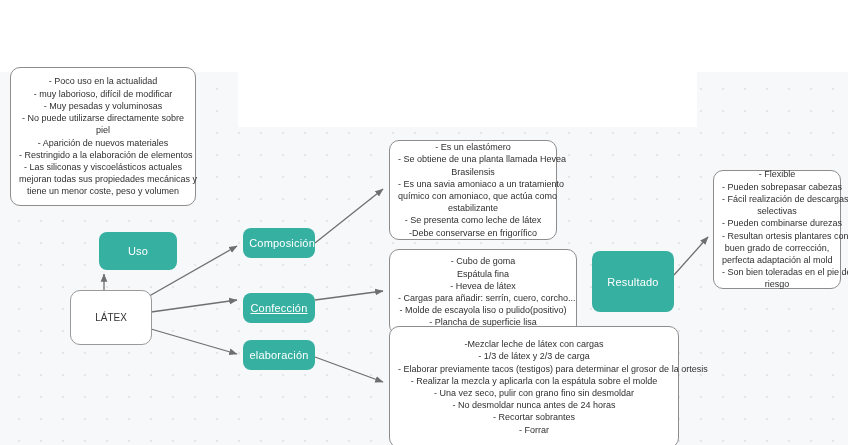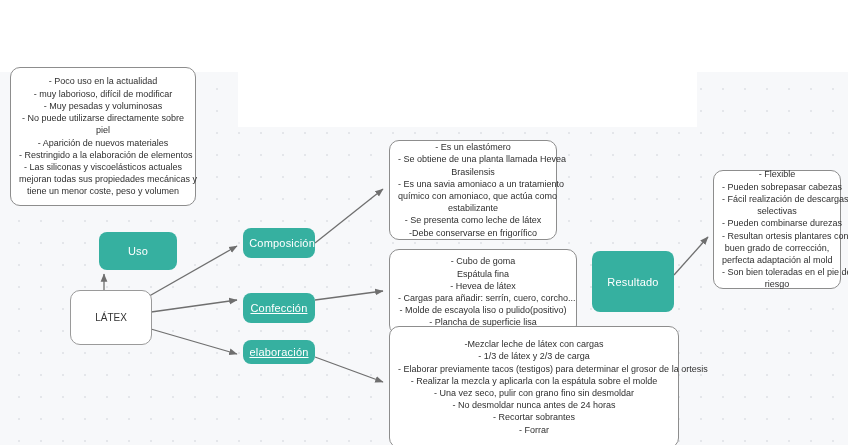--- a/index.html
+++ b/index.html
@@ -104,21 +104,21 @@
   #box-uso-detail { left: 10px;  top: 67px;  width: 186px; height: 139px; }
   #box-composicion-detail { left: 389px; top: 140px; width: 168px; height: 100px; }
   #box-confeccion-detail  { left: 389px; top: 249px; width: 188px; height: 86px;  }
   #box-elaboracion-detail { left: 389px; top: 326px; width: 290px; height: 122px; }
   #box-resultado-detail   { left: 713px; top: 170px; width: 128px; height: 119px; }
 
   #node-uso        { left: 66px;  top: 232px; width: 78px;  height: 38px; margin-left: 33px; }
   #node-latex      { left: 42px;  top: 290px; width: 82px;  height: 55px; margin-left: 28px; }
   #node-composicion{ left: 243px; top: 228px; width: 72px;  height: 30px; justify-content: flex-end; }
   #node-confeccion { left: 243px; top: 293px; width: 72px;  height: 30px; text-decoration: underline; }
-  #node-elaboracion{ left: 243px; top: 340px; width: 72px;  height: 24px; text-decoration: underline; }
+  #node-elaboracion{ left: 243px; top: 340px; width: 72px;  height: 30px; }
   #node-resultado  { left: 592px; top: 251px; width: 82px;  height: 61px; }
 </style>
 </head>
 <body>
 
 <div id="canvas"></div>
 <div id="overlay-panel"></div>
 
 <div id="diagram">
 

